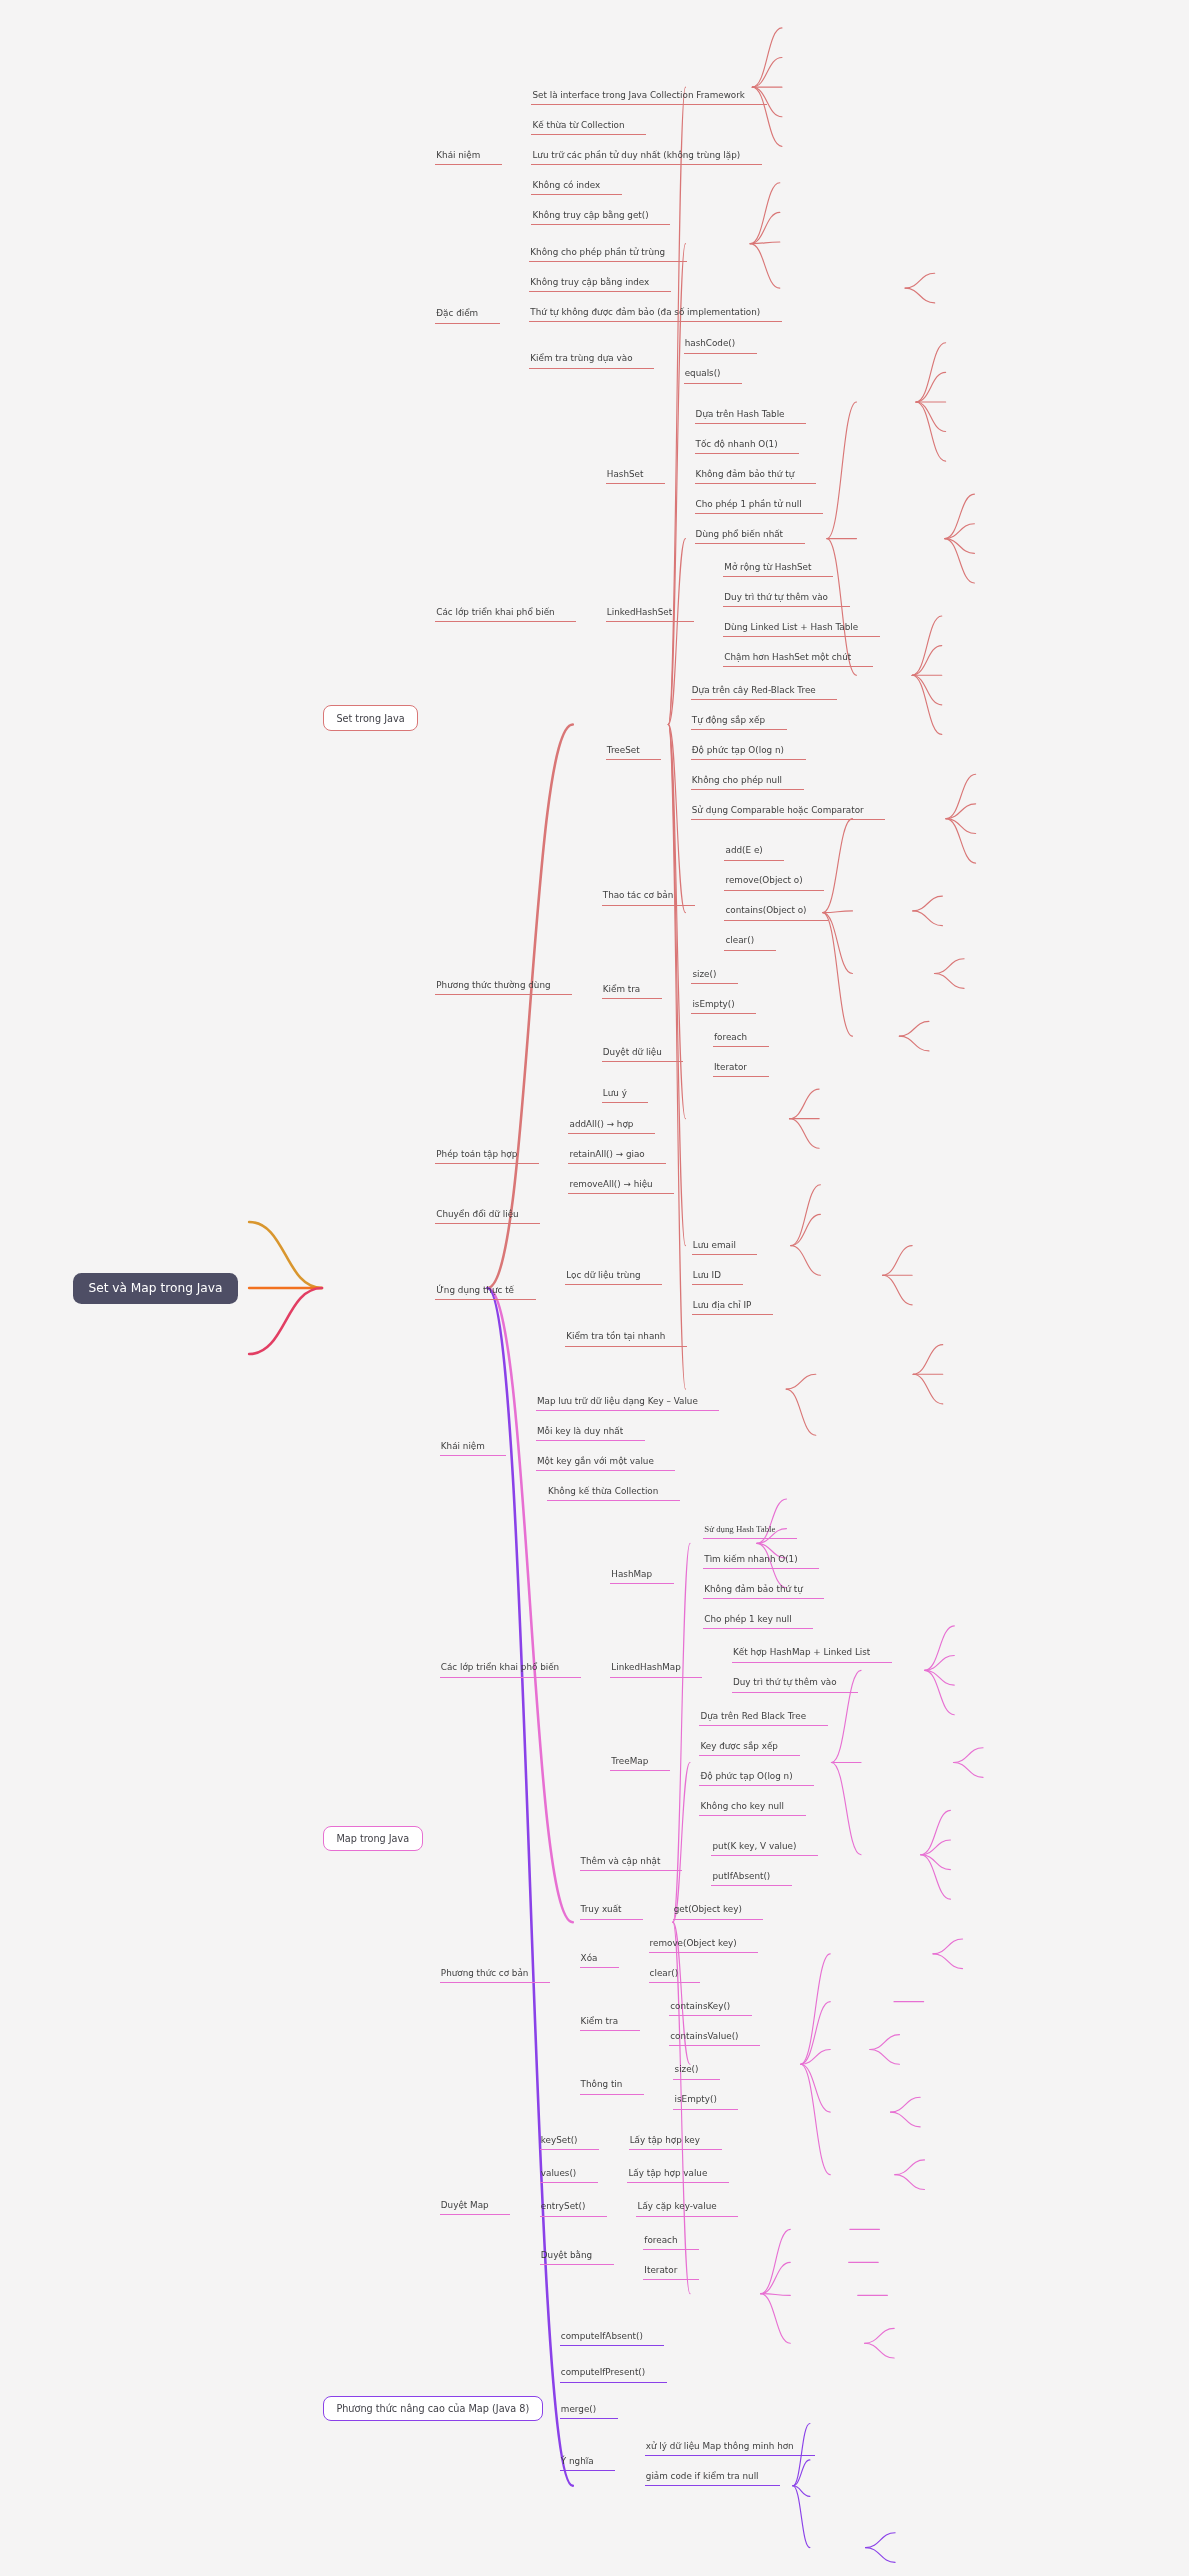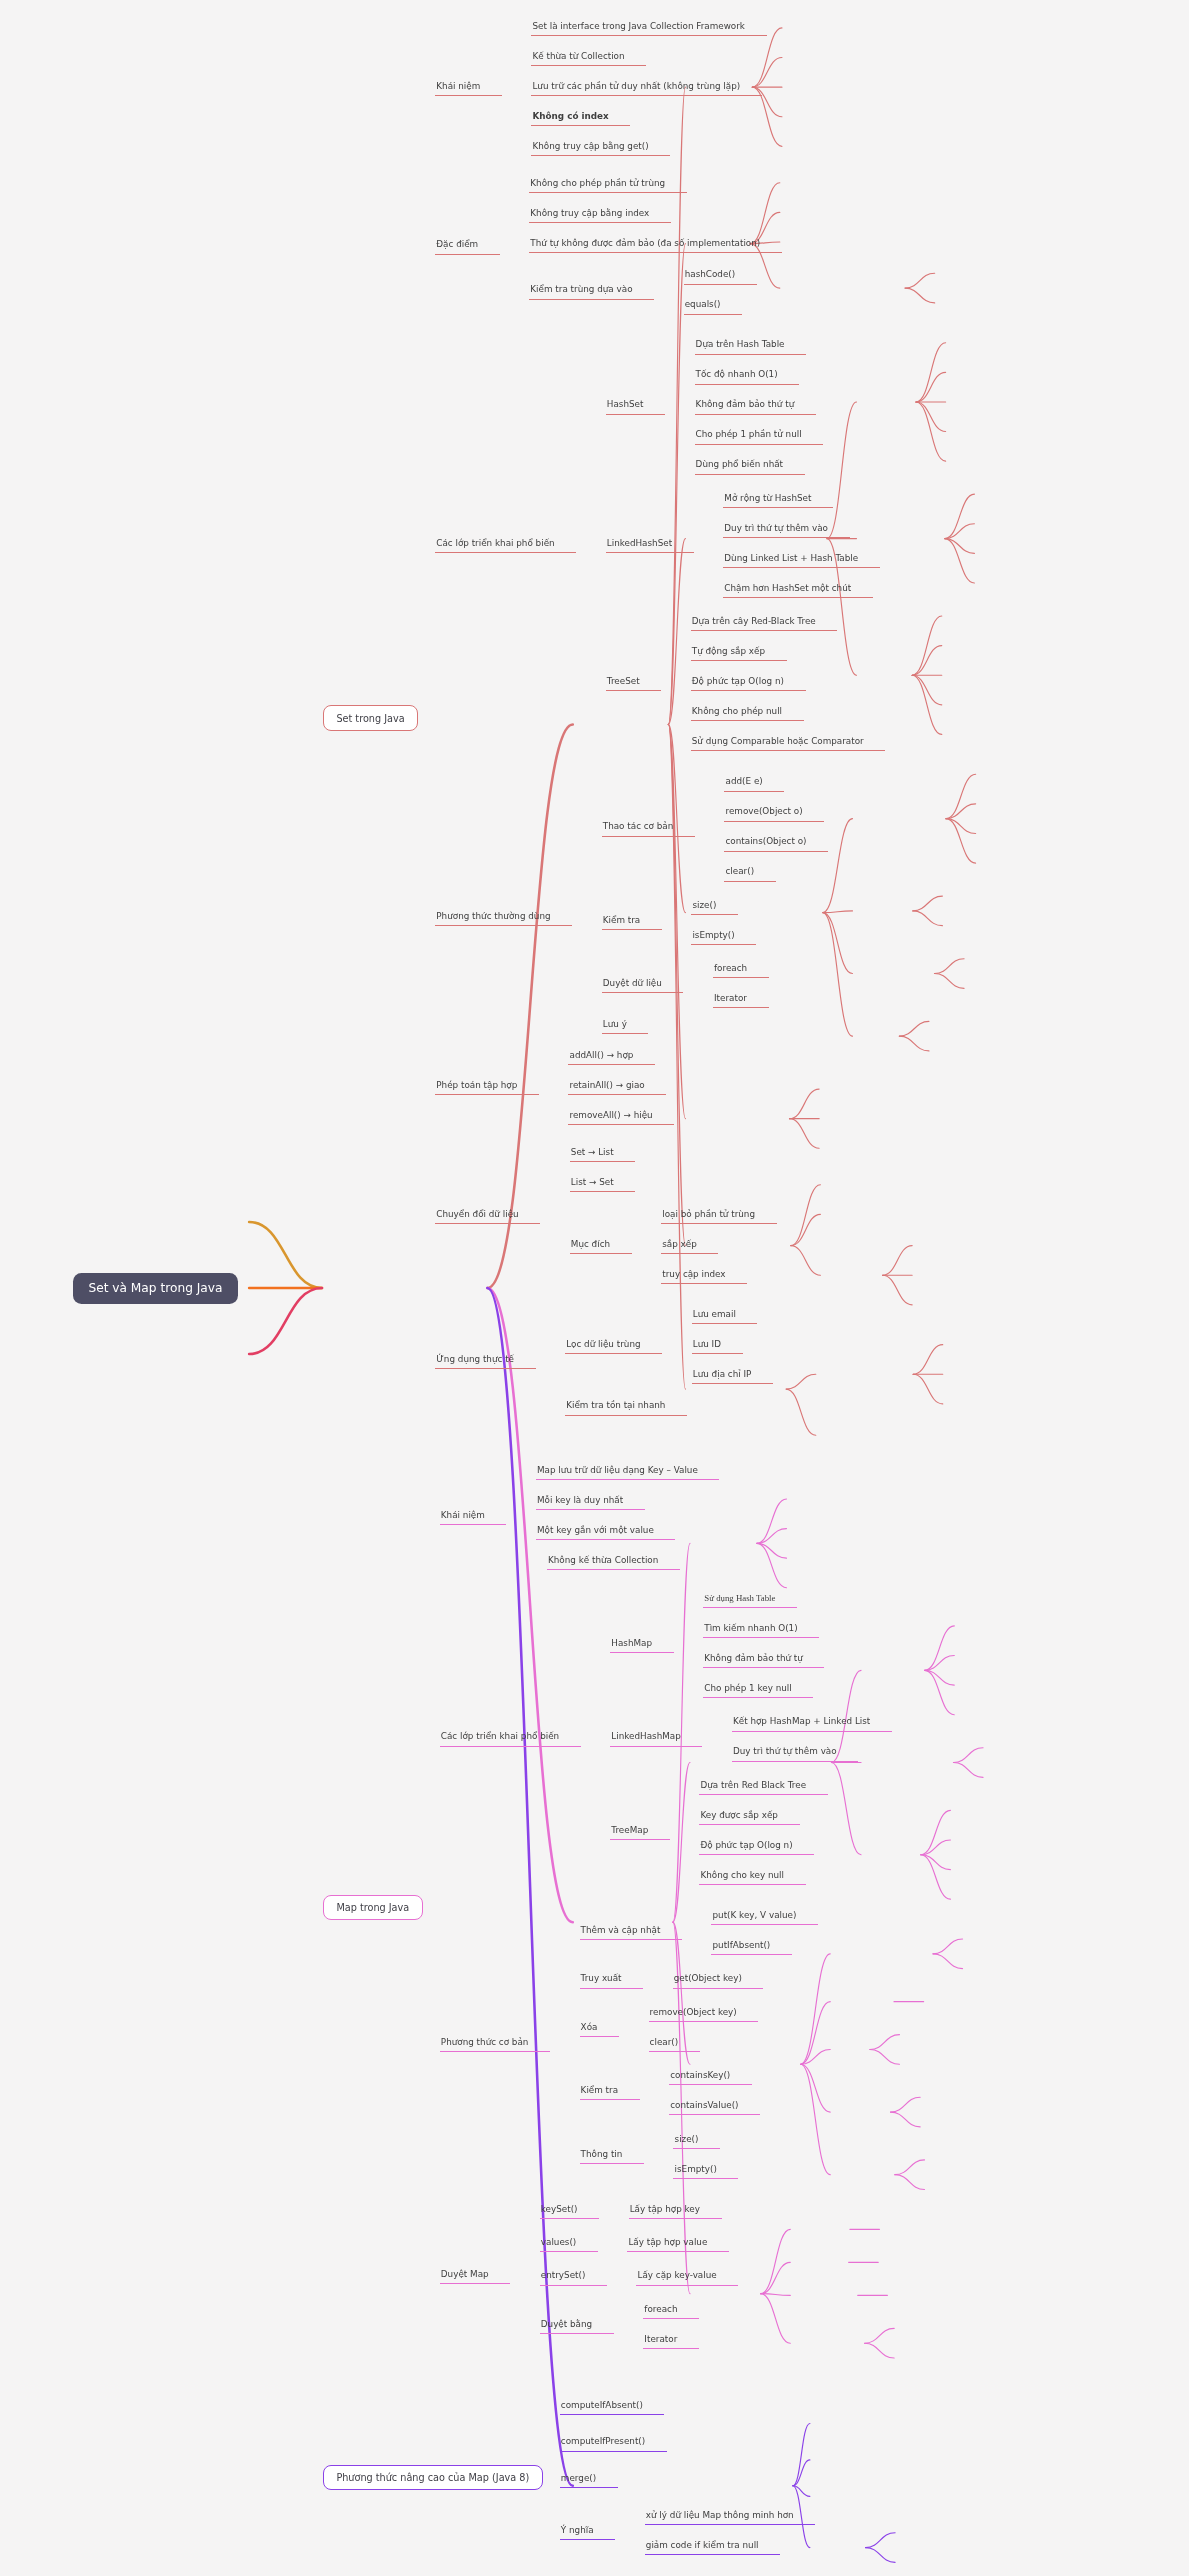--- a/index.html
+++ b/index.html
@@ -162,21 +162,21 @@
                 <div class="node d3 leafnode">
                   <div class="label plain" style="border-bottom-color: rgb(217, 118, 118); color: rgb(62, 62, 62);">Set là interface trong Java Collection Framework</div>
                 </div>
                 <div class="node d3 leafnode">
                   <div class="label plain" style="border-bottom-color: rgb(217, 118, 118); color: rgb(62, 62, 62);">Kế thừa từ Collection</div>
                 </div>
                 <div class="node d3 leafnode">
                   <div class="label plain" style="border-bottom-color: rgb(217, 118, 118); color: rgb(62, 62, 62);">Lưu trữ các phần tử duy nhất (không trùng lặp)</div>
                 </div>
                 <div class="node d3 leafnode">
-                  <div class="label plain" style="border-bottom-color: rgb(217, 118, 118); color: rgb(62, 62, 62); font-weight: bold;">Không có index</div>
+                  <div class="label plain" style="border-bottom-color: rgb(217, 118, 118); color: rgb(62, 62, 62);">Không có index</div>
                 </div>
                 <div class="node d3 leafnode">
                   <div class="label plain" style="border-bottom-color: rgb(217, 118, 118); color: rgb(62, 62, 62);">Không truy cập bằng get()</div>
                 </div>
               </div>
             </div>
             <div class="node d2 haskids">
               <div class="label plain" style="border-bottom-color: rgb(217, 118, 118); color: rgb(62, 62, 62);">Đặc điểm</div>
               <div class="children">
                 <div class="node d3 leafnode">
@@ -319,42 +319,20 @@
                 <div class="node d3 leafnode">
                   <div class="label plain" style="border-bottom-color: rgb(217, 118, 118); color: rgb(62, 62, 62);">retainAll() → giao</div>
                 </div>
                 <div class="node d3 leafnode">
                   <div class="label plain" style="border-bottom-color: rgb(217, 118, 118); color: rgb(62, 62, 62);">removeAll() → hiệu</div>
                 </div>
               </div>
             </div>
             <div class="node d2 haskids">
               <div class="label plain" style="border-bottom-color: rgb(217, 118, 118); color: rgb(62, 62, 62);">Chuyển đổi dữ liệu</div>
-              <div class="children">
-                <div class="node d3 leafnode">
-                  <div class="label plain" style="border-bottom-color: rgb(217, 118, 118); color: rgb(62, 62, 62);">Set → List</div>
-                </div>
-                <div class="node d3 leafnode">
-                  <div class="label plain" style="border-bottom-color: rgb(217, 118, 118); color: rgb(62, 62, 62);">List → Set</div>
-                </div>
-                <div class="node d3 haskids">
-                  <div class="label plain" style="border-bottom-color: rgb(217, 118, 118); color: rgb(62, 62, 62);">Mục đích</div>
-                  <div class="children">
-                    <div class="node d4 leafnode">
-                      <div class="label plain" style="border-bottom-color: rgb(217, 118, 118); color: rgb(62, 62, 62);">loại bỏ phần tử trùng</div>
-                    </div>
-                    <div class="node d4 leafnode">
-                      <div class="label plain" style="border-bottom-color: rgb(217, 118, 118); color: rgb(62, 62, 62);">sắp xếp</div>
-                    </div>
-                    <div class="node d4 leafnode">
-                      <div class="label plain" style="border-bottom-color: rgb(217, 118, 118); color: rgb(62, 62, 62);">truy cập index</div>
-                    </div>
-                  </div>
-                </div>
-              </div>
             </div>
             <div class="node d2 haskids">
               <div class="label plain" style="border-bottom-color: rgb(217, 118, 118); color: rgb(62, 62, 62);">Ứng dụng thực tế</div>
               <div class="children">
                 <div class="node d3 haskids">
                   <div class="label plain" style="border-bottom-color: rgb(217, 118, 118); color: rgb(62, 62, 62);">Lọc dữ liệu trùng</div>
                   <div class="children">
                     <div class="node d4 leafnode">
                       <div class="label plain" style="border-bottom-color: rgb(217, 118, 118); color: rgb(62, 62, 62);">Lưu email</div>
                     </div>

